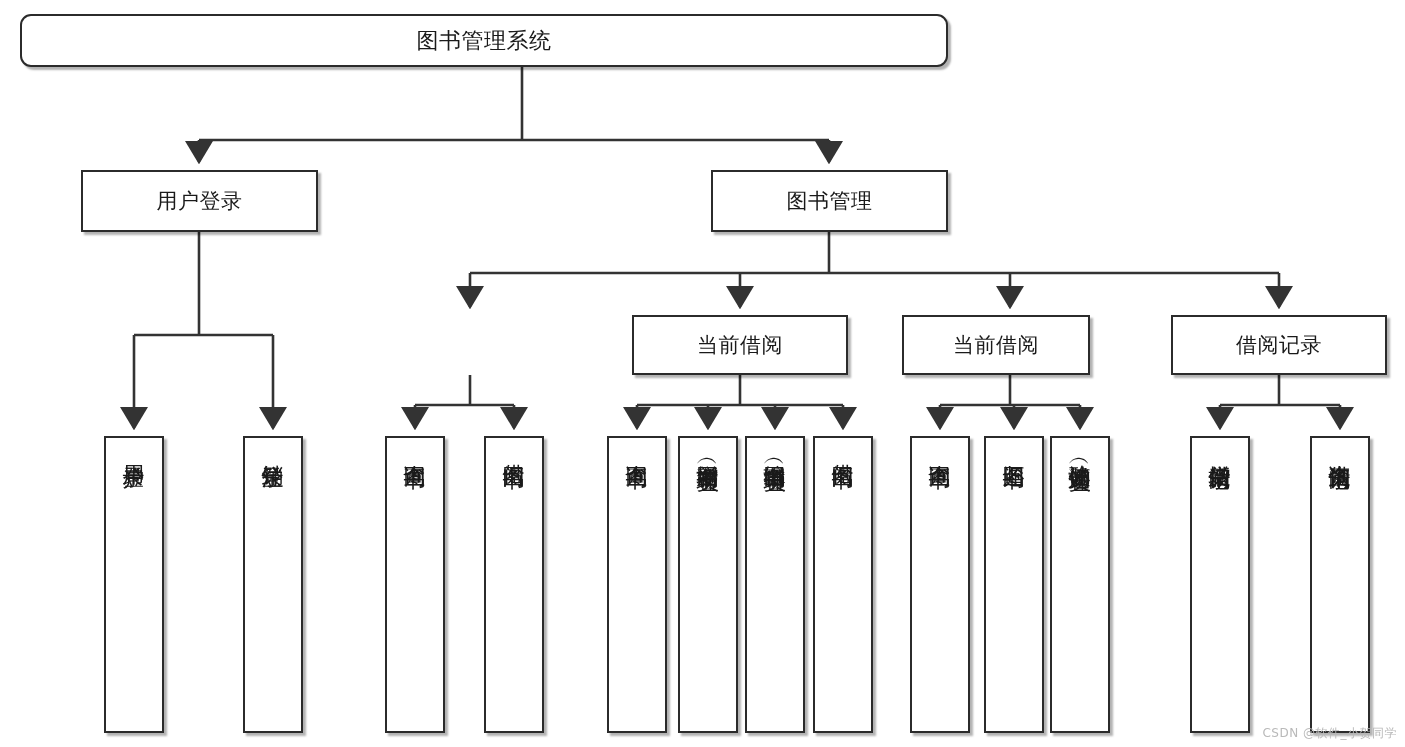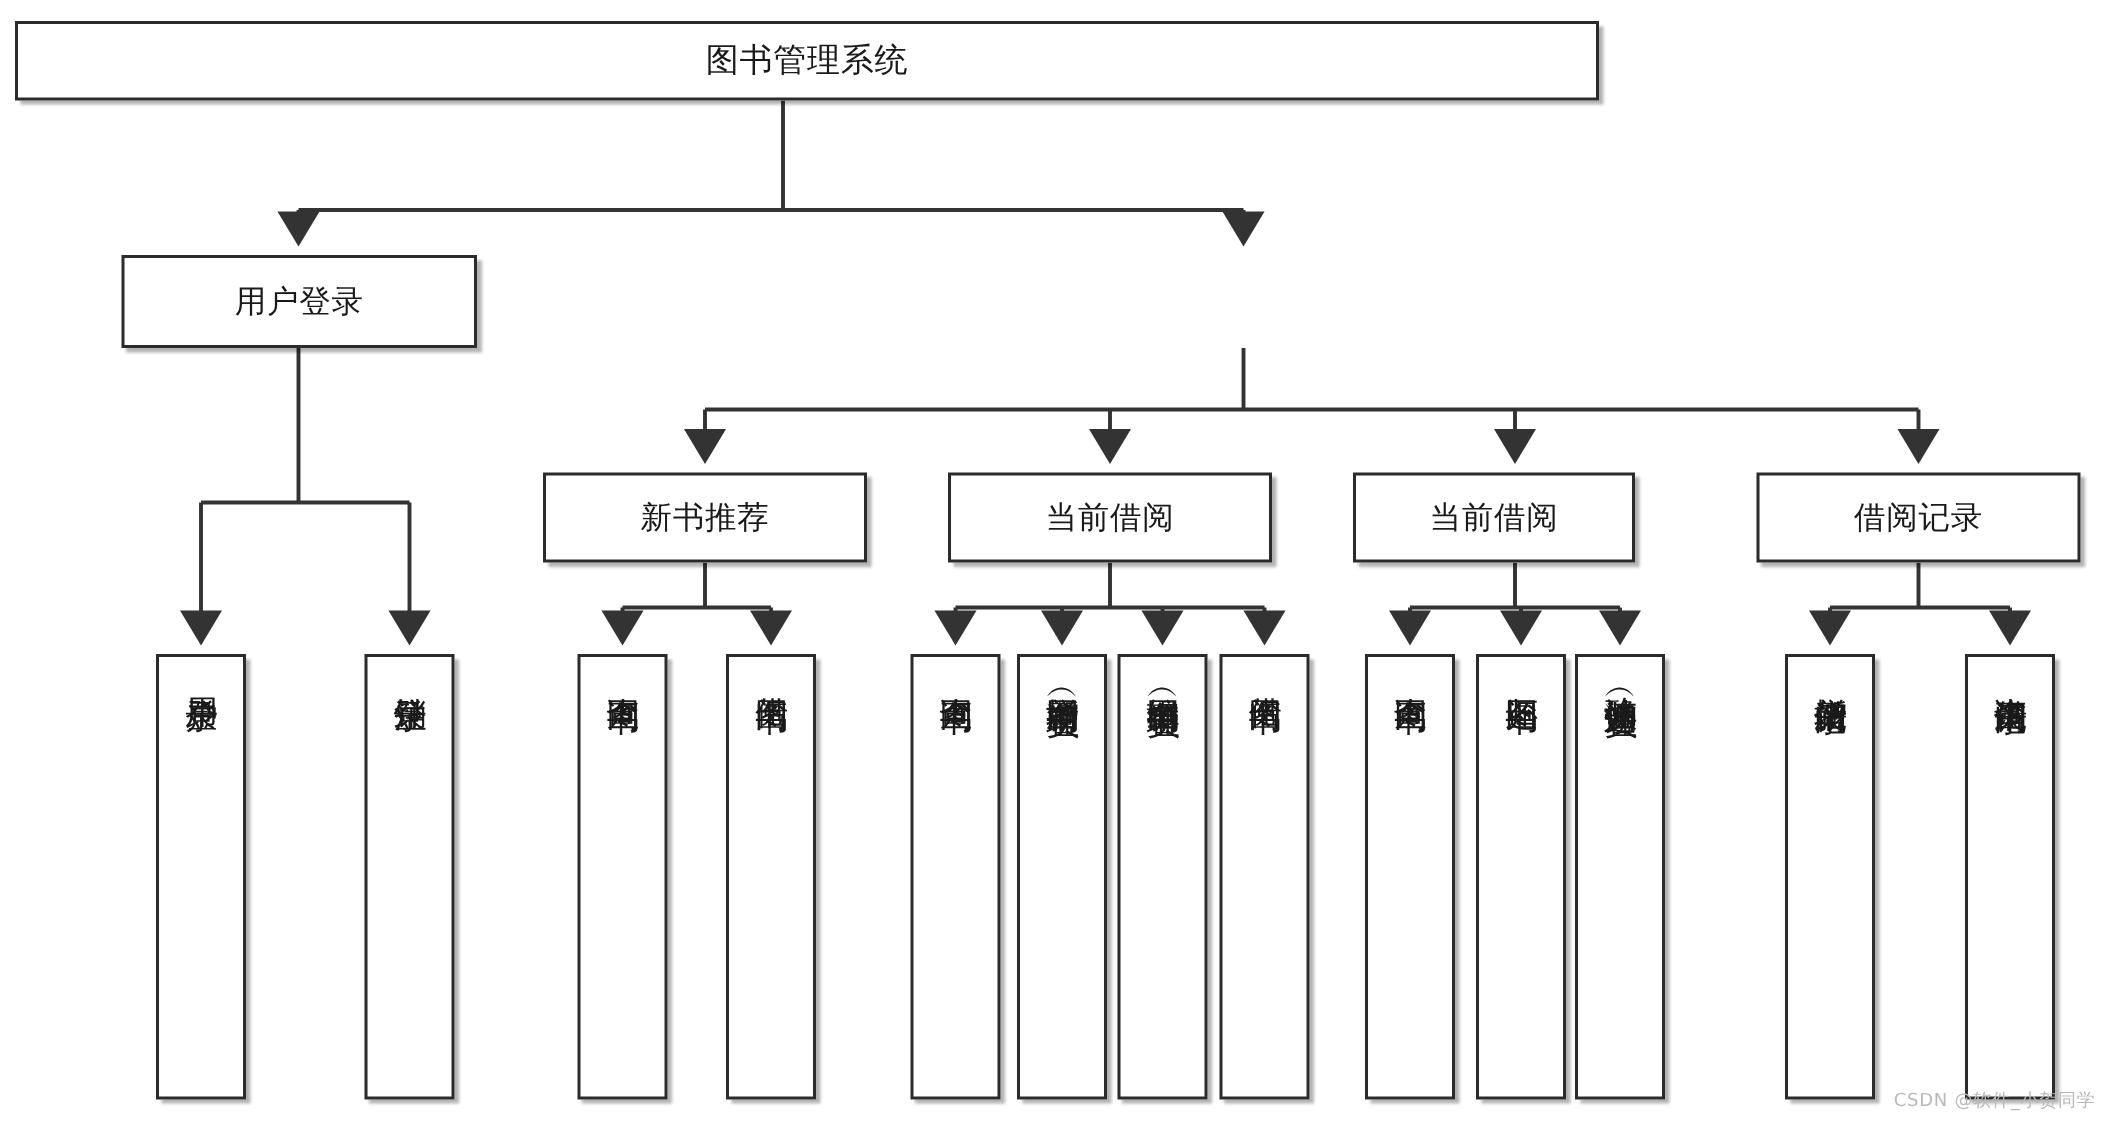--- a/index.html
+++ b/index.html
@@ -126,31 +126,31 @@
       <path d="M1014,405 L1014,428" marker-end="url(#arrow)"></path>
       <path d="M1080,405 L1080,428" marker-end="url(#arrow)"></path>
 
       <path d="M1279,375 L1279,405"></path>
       <path d="M1220,405 L1340,405"></path>
       <path d="M1220,405 L1220,428" marker-end="url(#arrow)"></path>
       <path d="M1340,405 L1340,428" marker-end="url(#arrow)"></path>
     </g>
   </svg>
 
-  <div class="node h root" style="left:10px; top:14px; width:1056px; height:53px;">
+  <div class="node h root" style="left:20px; top:14px; width:928px; height:53px;border-radius:11px;">
     <span class="label">图书管理系统</span>
   </div>
 
   <div class="node h" style="left:81px; top:170px; width:237px; height:62px;">
     <span class="label">用户登录</span>
   </div>
-
-  <div class="node h" style="left:362px; top:315px; width:216px; height:60px;">
-    <span class="label">新书推荐</span>
-  </div>
+  <div class="node h" style="left:711px; top:170px; width:237px; height:62px;">
+    <span class="label">图书管理</span>
+  </div>
+
   <div class="node h" style="left:632px; top:315px; width:216px; height:60px;">
     <span class="label">当前借阅</span>
   </div>
   <div class="node h" style="left:902px; top:315px; width:188px; height:60px;">
     <span class="label">当前借阅</span>
   </div>
   <div class="node h" style="left:1171px; top:315px; width:216px; height:60px;">
     <span class="label">借阅记录</span>
   </div>
 

